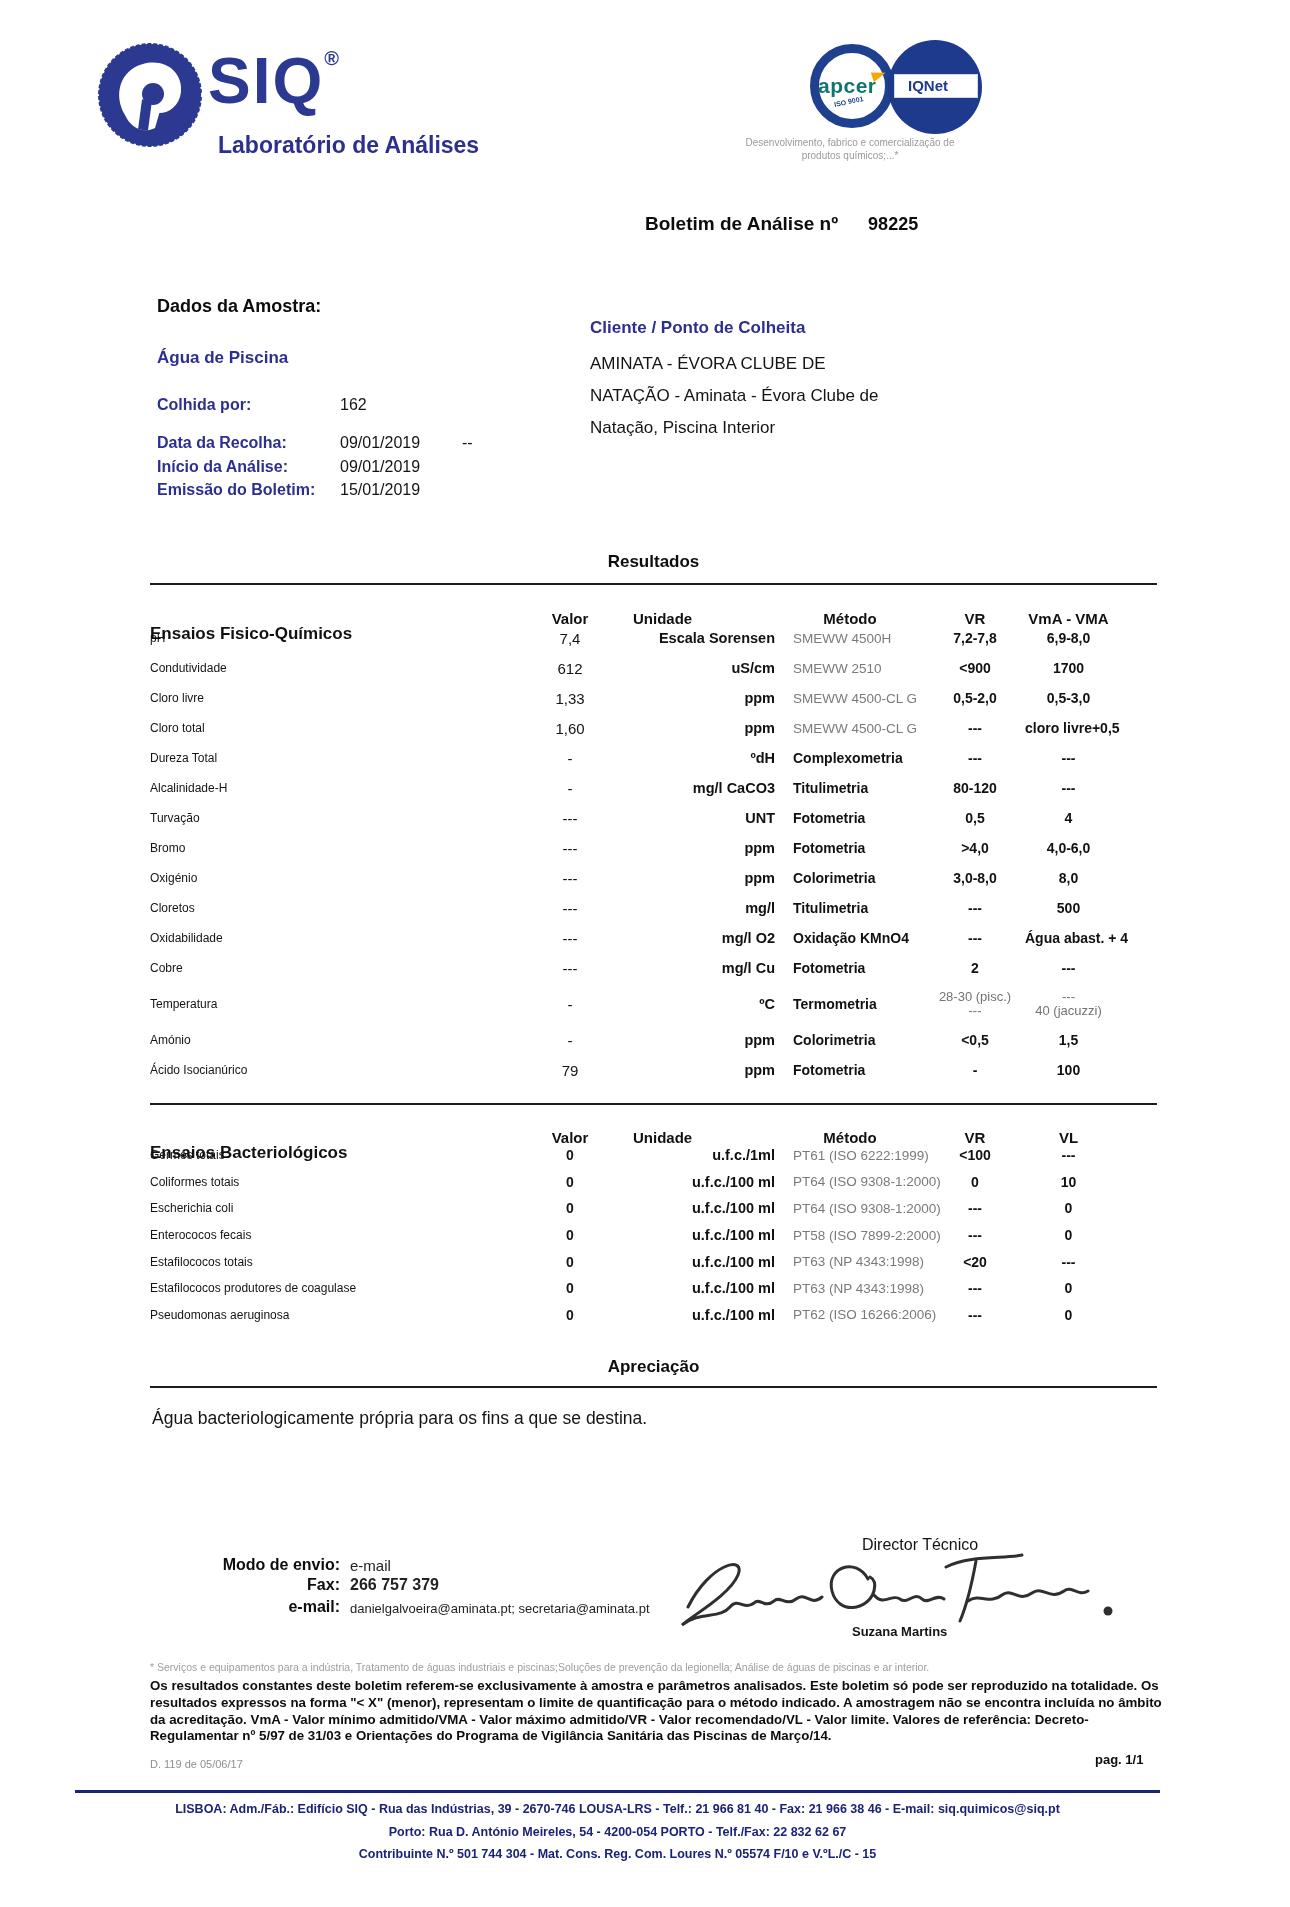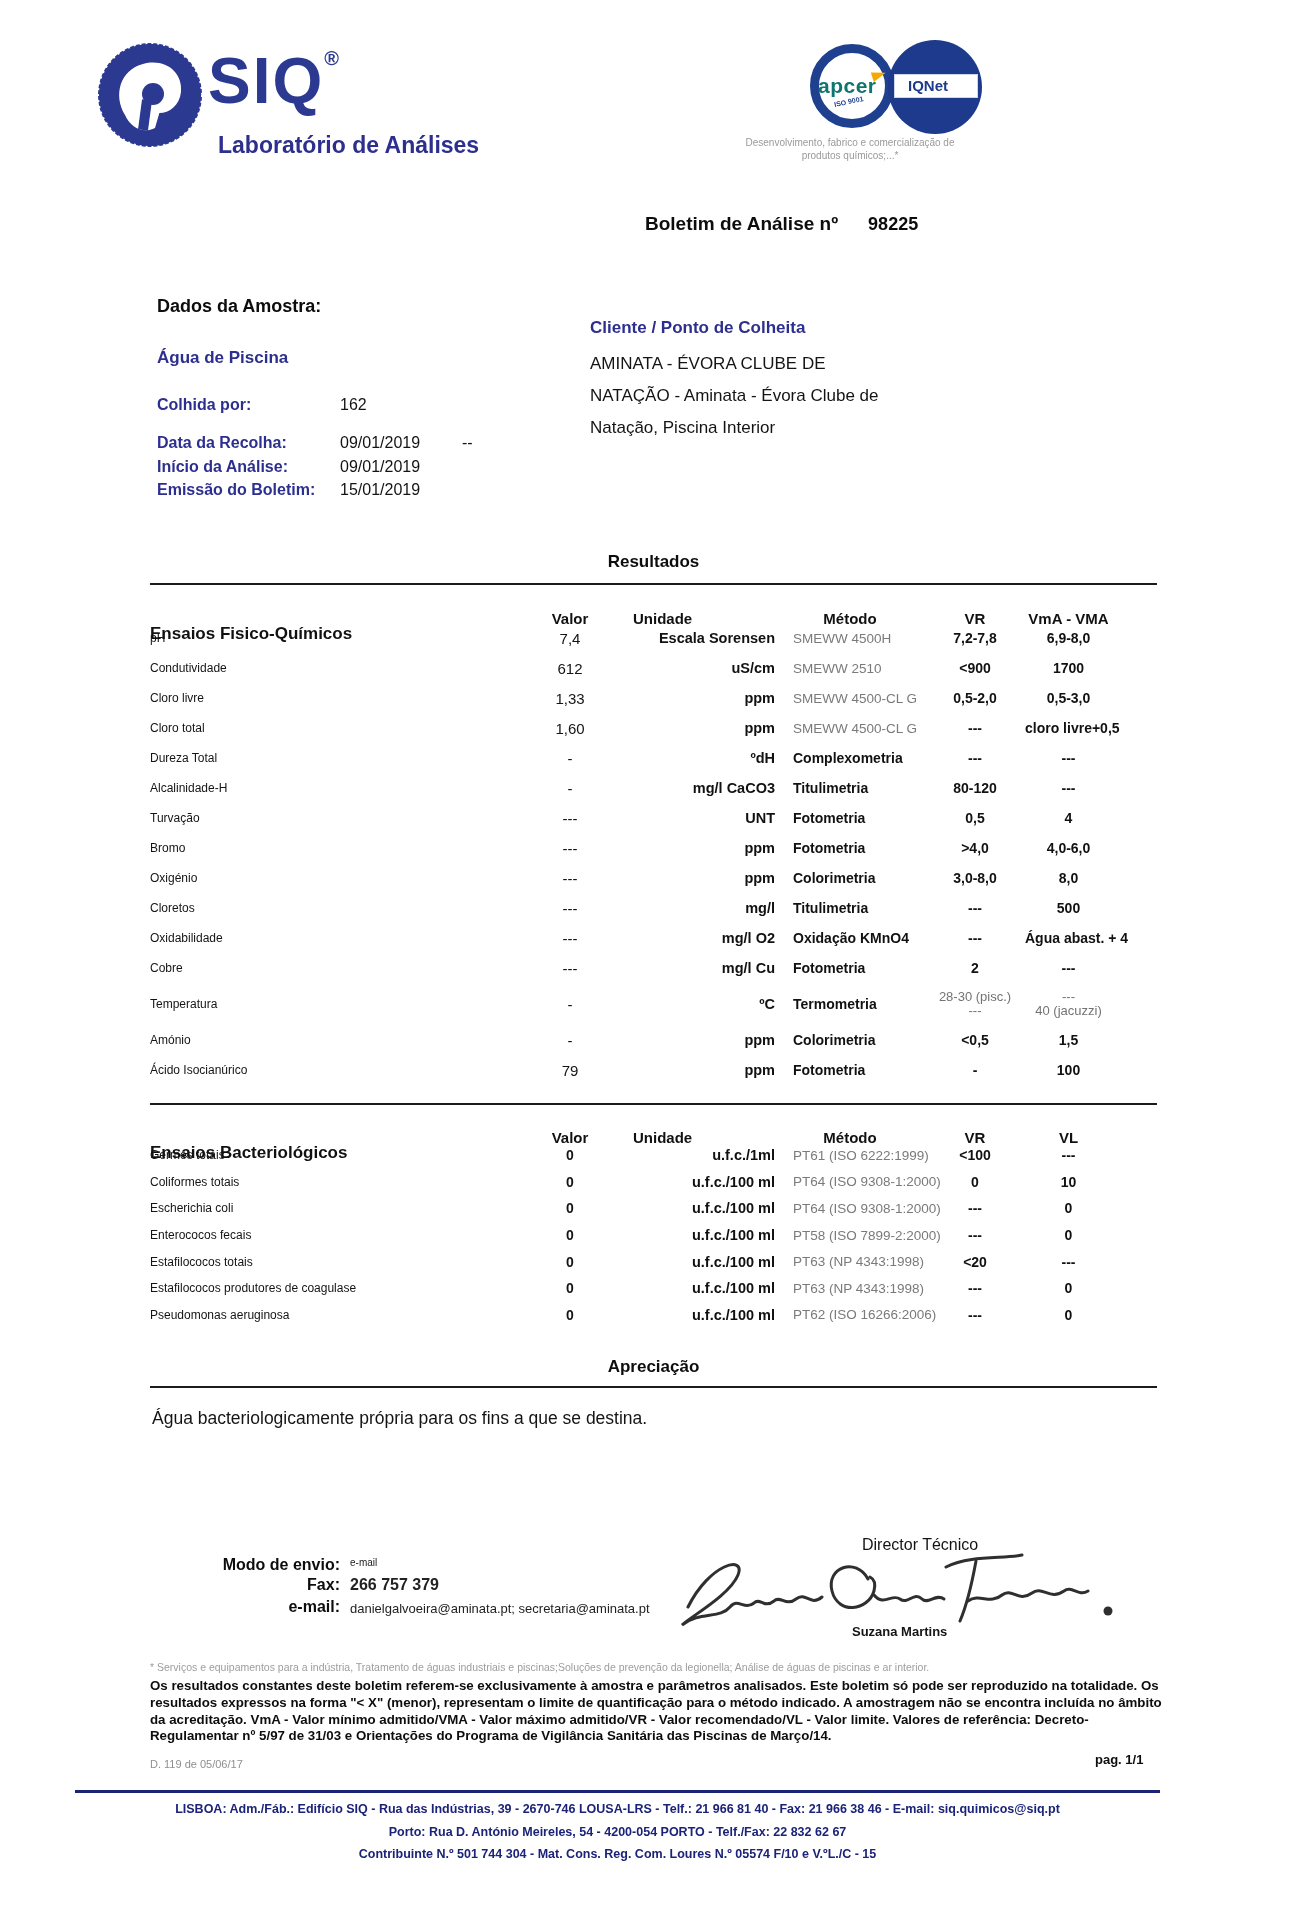--- a/index.html
+++ b/index.html
@@ -63,21 +63,21 @@
   .c.met.light{font-size:13.5px;font-weight:normal;color:#7a7a7a;}
   .c.vr,.c.vma{font-size:14px;font-weight:bold;text-align:center;}
   .c.vma{padding-right:45px;}
   .c .sub,.c.stacked .main{display:block;font-size:13px;line-height:14px;font-weight:normal;color:#737373;}
 
   
   .appre-text{position:absolute;left:152px;top:1408px;font-size:17.5px;color:#141414;}
 
   
   .d-label{position:absolute;left:150px;width:190px;text-align:right;font-weight:bold;font-size:16px;color:#0d0d0d;}
-  .d-value{position:absolute;left:350px;font-size:10px;color:#222;}
+  .d-value{position:absolute;left:350px;font-size:15px;color:#222;}
   .d-value.fax{font-size:16px;font-weight:bold;}
   .d-value.mail{font-size:13px;}
   .director{position:absolute;left:862px;top:1536px;font-size:16px;color:#141414;}
   .sig-svg{position:absolute;left:660px;top:1545px;}
   .sig-name{position:absolute;left:852px;top:1624px;font-size:13px;font-weight:600;color:#141414;}
 
   
   .services{position:absolute;left:150px;top:1661px;width:1015px;font-size:10.5px;color:#9d9d9d;}
   .disclaimer{position:absolute;left:150px;top:1678px;width:1015px;font-size:13.3px;font-weight:bold;
               color:#0d0d0d;line-height:16.8px;text-align:left;}

